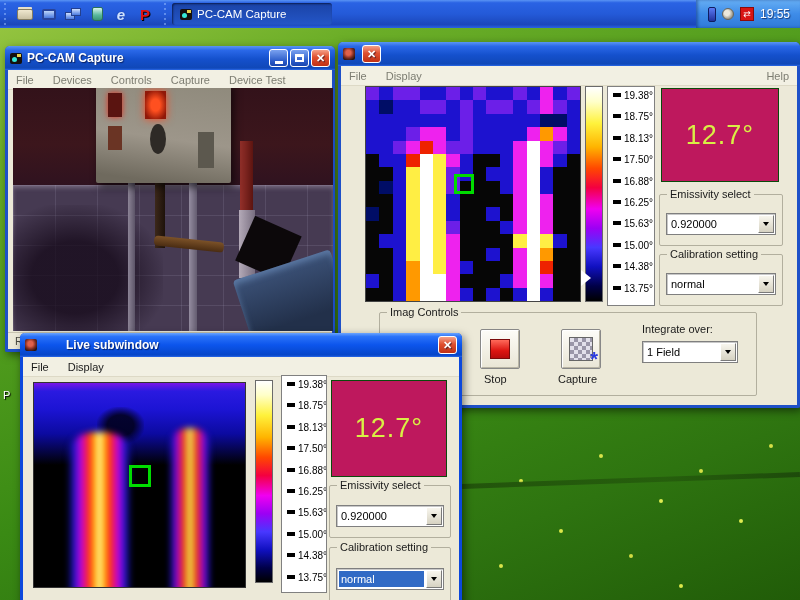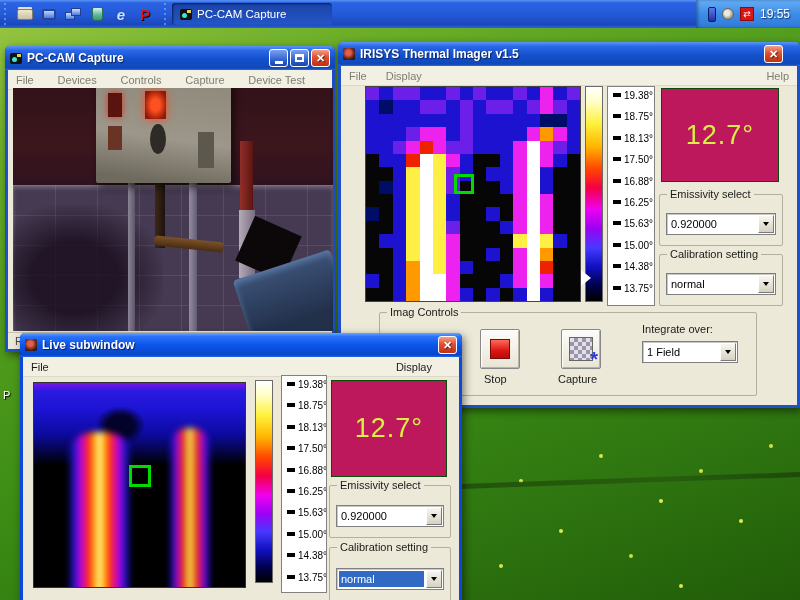--- a/index.html
+++ b/index.html
@@ -53,30 +53,30 @@
   .ic-sync { width:14px; height:14px; background:#d81414; border:1px solid #8c0a0a; color:#fff; font-size:9px; display:flex; align-items:center; justify-content:center; }
   #clock { color:#fff; font-size:12px; text-shadow:1px 1px 1px rgba(0,0,40,.6); }
 
   
   .win { position:absolute; background:#ece9d8; border:3px solid #1e50c8; border-top:none; border-radius:5px 5px 2px 2px;
     box-shadow:2px 3px 8px rgba(0,0,0,.5); }
   .titlebar { height:24px; margin:0 -3px; border-radius:5px 5px 0 0; display:flex; align-items:center; padding:0 5px;
     background:linear-gradient(180deg,#5a96f2 0%,#2a68e8 18%,#1450cc 55%,#1048b8 92%,#2a68e8 100%);
     color:#fff; font-weight:bold; font-size:12px; text-shadow:1px 1px 1px rgba(0,0,30,.6); }
   .win.active-win { border-color:#0c48dc; }
-  .win.active-win .titlebar { background:linear-gradient(180deg,#6aa4ff 0%,#2a72f8 15%,#0c55ec 50%,#0646c8 92%,#2a68e8 100%); }
+  .win.active-win .titlebar { background:linear-gradient(180deg,#6aa4ff 0%,#2a72f8 15%,#0c55ec 50%,#0646c8 92%,#2a68e8 100%);gap:24px; }
   .titlebar .t-text { flex:1; white-space:nowrap; overflow:hidden; }
   .wbtn { width:19px; height:18px; margin-left:2px; border-radius:3px; border:1px solid #fff;
     display:flex; align-items:center; justify-content:center; color:#fff; font-size:11px; font-weight:bold; cursor:pointer; flex:none; }
   .wbtn.b-min, .wbtn.b-max { background:linear-gradient(180deg,#7aa2f0,#2a5ac8 70%,#1a46ae); }
   .wbtn.b-close { background:linear-gradient(180deg,#f4a088,#e05030 45%,#c03014); }
   .wbtn.b-min span { display:block; width:8px; height:3px; background:#fff; margin-top:8px; }
   .wbtn.b-max span { display:block; width:9px; height:8px; border:2px solid #fff; border-top-width:3px; }
   .menubar { position:absolute; left:0; right:0; top:24px; height:20px; background:#f2f0e3; border-bottom:1px solid #ddd9c6;
-    display:flex; align-items:center; padding:0 8px; font-size:11px;justify-content:space-between; }
+    display:flex; align-items:center; padding:0 8px; font-size:11px; }
   .menu-item { margin-right:19px; cursor:pointer; }
   .menu-gray .menu-item { color:#7d7d72; }
   .menu-black .menu-item { color:#1a1a1a; }
   .menu-right { position:absolute; right:8px; color:#7d7d72; font-size:11px; cursor:pointer; }
 
   
   .tempbox { position:absolute; background:#be185d; border:1px solid #0b4a0b;
     display:flex; align-items:center; justify-content:center; color:#d9ef45; font-size:27px; letter-spacing:1px; }
   .grp { position:absolute; border:1px solid #b2af9e; border-radius:2px; }
   .glabel { position:absolute; top:-7px; left:7px; background:#ece9d8; padding:0 3px; font-size:11px; color:#1a1a1a; white-space:nowrap; }
@@ -196,21 +196,20 @@
       </div>
       <div class="cs-dark"></div>
       <div class="cs-device"></div>
     </div>
     <div class="statusbar">R</div>
   </div>
 
   <div class="win" style="left:338px; top:42px; width:462px; height:366px; z-index:3;">
     <div class="titlebar">
       <span class="ic-iris" style="margin-right:5px;"></span>
-      <span class="t-text">IRISYS Thermal Imager v1.5</span>
       <span class="wbtn b-close" style="margin-right:12px;">✕</span>
     </div>
     <div class="menubar menu-gray">
       <span style="display:flex;">
           <span class="menu-item">File</span>
           <span class="menu-item">Display</span>
         </span>
       <span class="menu-right">Help</span>
     </div>
 

